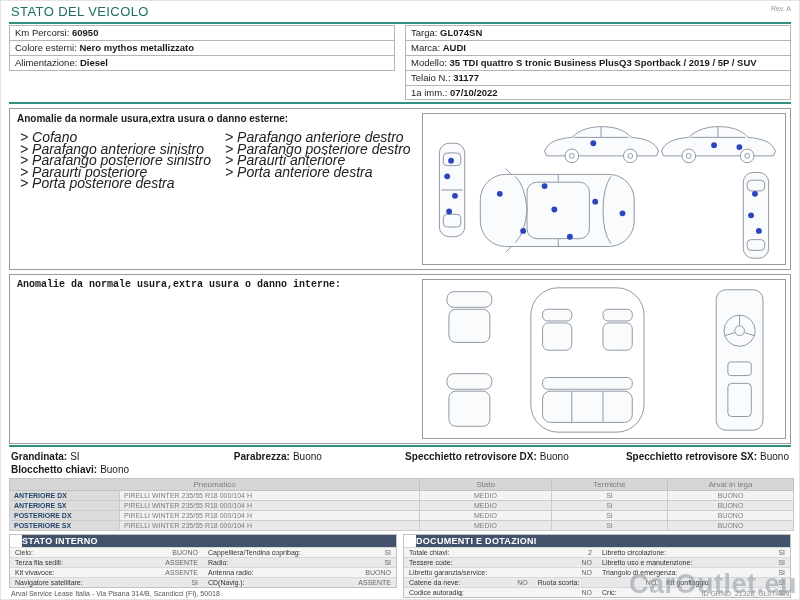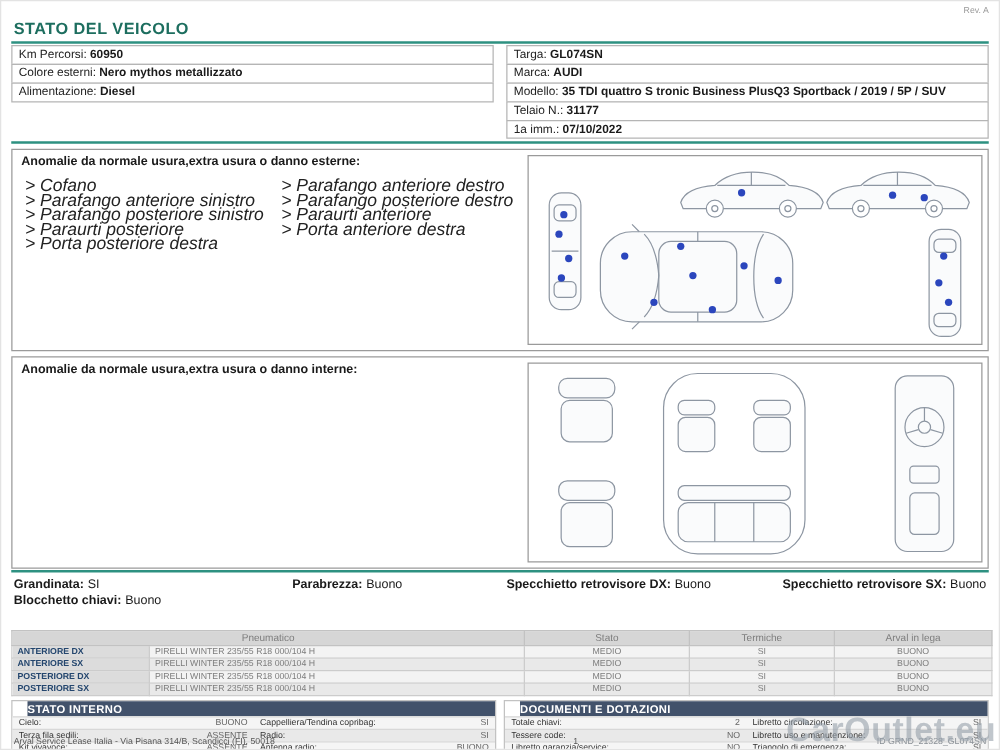--- a/index.html
+++ b/index.html
@@ -1,46 +1,46 @@
 <!DOCTYPE html>
 <html><head>
 <meta charset="utf-8">
 <style>
   html,body{margin:0;padding:0;background:#fff;}
   .page{position:relative;width:800px;height:600px;background:#fff;font-family:"Liberation Sans",sans-serif;color:#1a1a1a;overflow:hidden;border:1px solid #e3e3e3;box-sizing:border-box;}
   .rev{position:absolute;top:4px;right:8px;font-size:7px;color:#999;}
-  .title{padding:14px 10px 2px;font-size:13px;font-weight:bold;color:#1d6e5f;letter-spacing:.4px;}
+  .title{padding:3px 10px 2px;font-size:13px;font-weight:normal;color:#1d6e5f;letter-spacing:.4px;}
   .rule{height:2px;background:#2e9181;margin:1px 8px;}
   
   .info-wrap{display:flex;gap:10px;margin:2px 8px;align-items:flex-start;}
   .info-col{flex:1;}
   .info-row{border:1px solid #b5b5b5;margin-top:-1px;padding:1px 5px;font-size:9.5px;line-height:1.25;background:#fff;}
   .info-row .lbl{color:#222;}
   .info-row .val{font-weight:bold;}
   
   .section-box{position:relative;border:1px solid #9a9a9a;margin:4px 8px 0;background:#fff;}
   .section-box.ext{height:160px;}
-  .section-box.int{height:168px;}
+  .section-box.int{height:168px;font-family:Liberation Mono, monospace;}
   .section-title{position:absolute;top:4px;left:7px;font-size:10px;font-weight:bold;}
   .dmg-list{position:absolute;top:23px;left:10px;display:flex;}
   .dmg-col{width:205px;font-size:14px;line-height:11.5px;color:#222;font-style:italic;}
   .diagram-box{position:absolute;top:4px;right:4px;width:362px;border:1px solid #9a9a9a;background:#fff;}
   .ext .diagram-box{height:150px;}
   .int .diagram-box{height:158px;}
   .diagram-box svg{display:block;width:100%;height:100%;}
   
   .summary{margin:4px 10px 0;font-size:10px;}
   .summary-row1{display:flex;}
   .sum-item{white-space:nowrap;}
   .sum-item .k{font-weight:bold;}
   .sum-item .v{margin-left:3px;}
   .w1{width:224px;}.w2{width:130px;}.w3{width:222px;margin-left:42px;}.w4{flex:1;}
   .summary-row2{margin-top:2px;}
   
-  .tyre-table{width:784px;margin:18px 8px 0;border-collapse:collapse;table-layout:fixed;}
+  .tyre-table{width:784px;margin:3px 8px 0;border-collapse:collapse;table-layout:fixed;}
   .tyre-table th{background:#d6d6d6;color:#7d7d7d;font-size:8px;font-weight:normal;padding:1px 2px;border:1px solid #c2c2c2;text-align:center;}
   .tyre-table td{font-size:7px;color:#7d7d7d;padding:1px 4px;border:1px solid #cccccc;text-align:center;overflow:hidden;white-space:nowrap;}
   .tyre-table td.pos{background:#dcdcdc;color:#24466e;font-weight:bold;text-align:left;}
   .tyre-table td.tyre{text-align:left;}
   .tyre-table tr.rA td:not(.pos){background:#f3f3f3;}
   .tyre-table tr.rB td:not(.pos){background:#e9e9e9;}
   
   .bottom-wrap{display:flex;gap:6px;margin:3px 8px 0;}
   .btable{flex:1;border:1px solid #c2c2c2;align-self:flex-start;}
   .btable-header{background:#42526b;color:#fff;font-size:9px;font-weight:bold;padding:1px 0;letter-spacing:.3px;margin-left:12px;}

